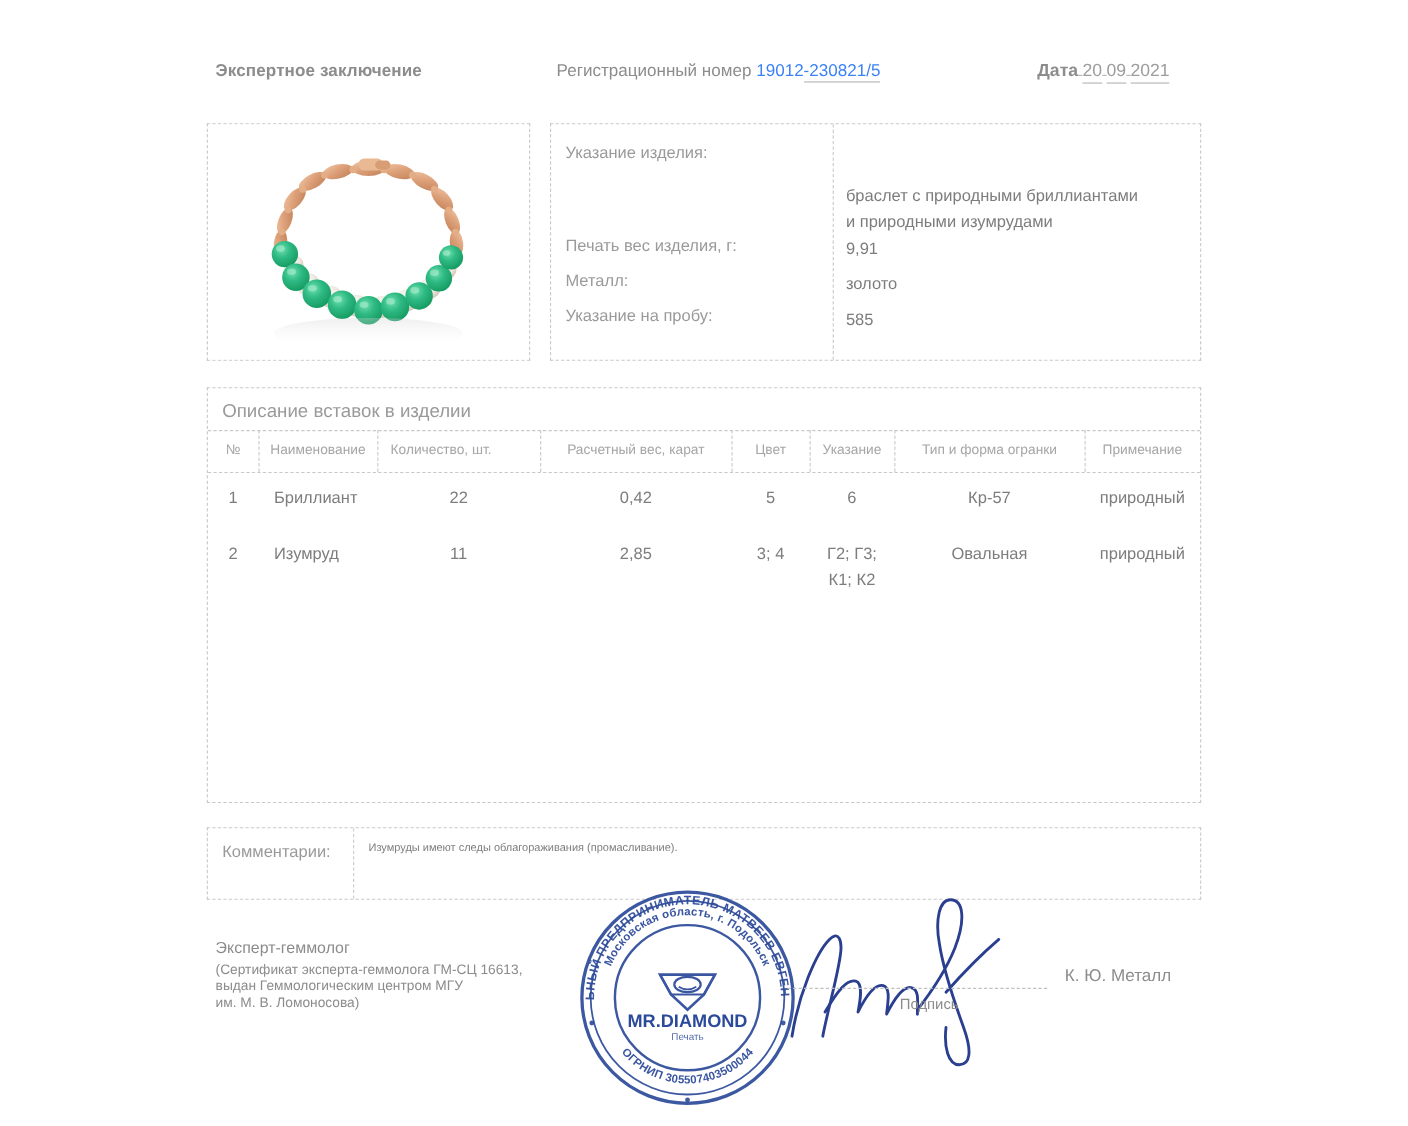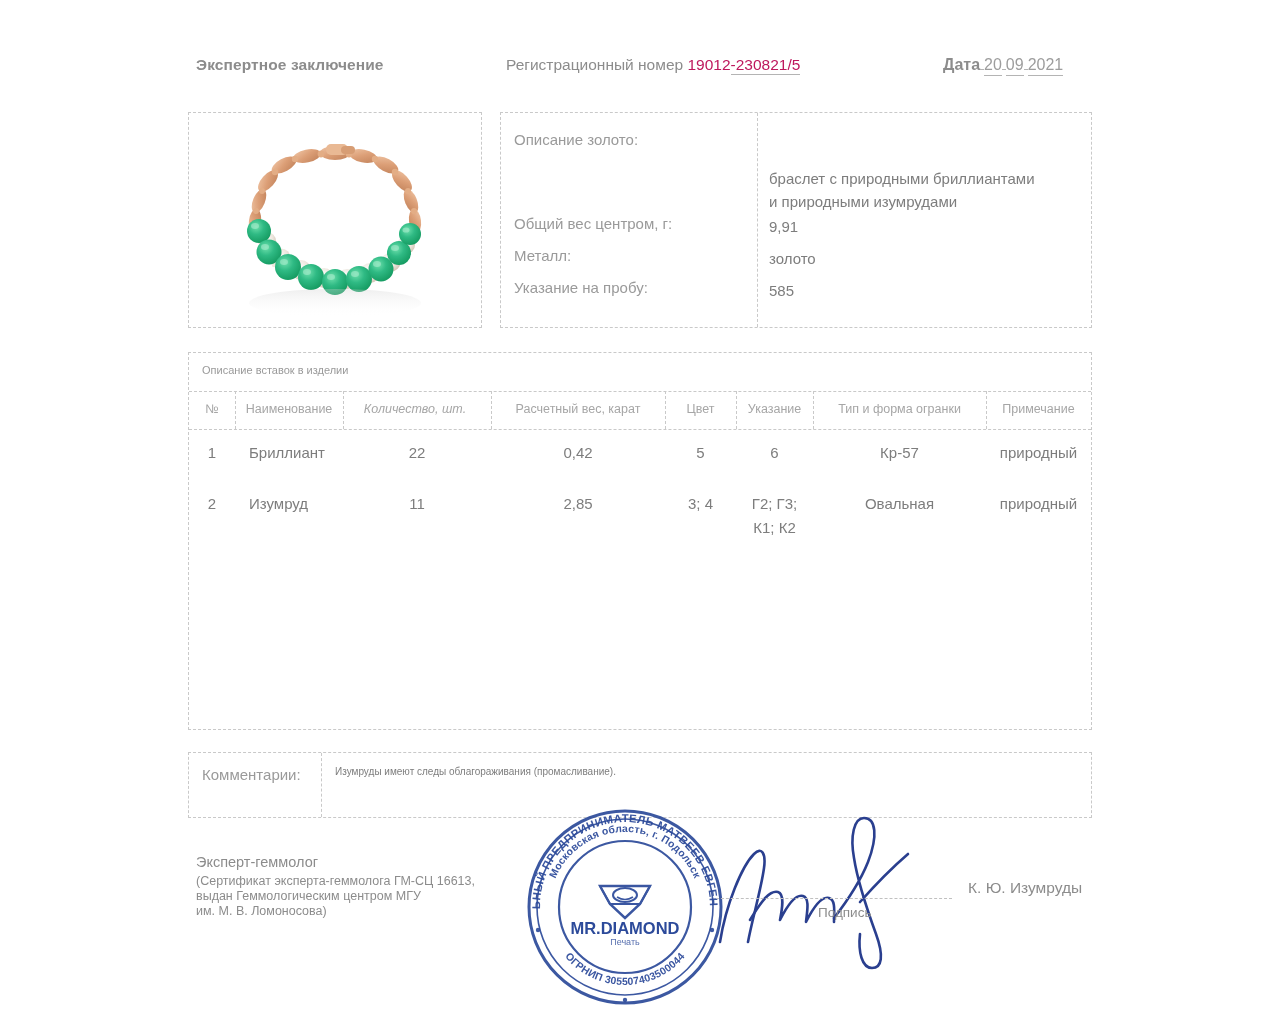--- a/index.html
+++ b/index.html
@@ -45,21 +45,21 @@
     left: 318px;
     top: 0;
     font-size: 15.5px;
     white-space: nowrap;
   }
   .hdr-reg .lbl {
     font-weight: normal;
     color: #8c8c8c;
   }
   .hdr-reg .val {
-    color: #be185d;
+    color: #3b82f6;
     font-weight: normal;
   }
   .hdr-reg .val .u {
     border-bottom: 1px solid #b4b4b4;
     padding-bottom: 1px;
   }
   .hdr-date {
     position: absolute;
     left: 755px;
     top: 0;
@@ -149,21 +149,21 @@
     width: 904px;
     height: 378px;
     border: 1px dashed #c9c9c9;
     box-sizing: border-box;
     background: #fff;
   }
   .tbl-caption {
     position: absolute;
     left: 13px;
     top: 11px;
-    font-size: 11px;
+    font-size: 17px;
     color: #9a9a9a;
   }
   .tbl-caption-rule {
     position: absolute;
     left: 0;
     right: 0;
     top: 38px;
     border-top: 1px dashed #c9c9c9;
   }
   .tbl-head-rule {
@@ -440,27 +440,27 @@
       </g>
 
       <ellipse cx="146" cy="190" rx="86" ry="14" fill="url(#reflGrad)"></ellipse>
     </svg>
   </div>
 
   <div class="panel-desc">
     <div class="desc-divider"></div>
 
     <div class="desc-row" style="top:18px;">
-      <div class="desc-label">Описание золото:</div>
+      <div class="desc-label">Указание изделия:</div>
       <div class="desc-value" style="white-space:pre-line;margin-top:36px;">браслет с природными бриллиантами
 и природными изумрудами</div>
     </div>
 
     <div class="desc-row" style="top:102px;">
-      <div class="desc-label">Общий вес центром, г:</div>
+      <div class="desc-label">Печать вес изделия, г:</div>
       <div class="desc-value">9,91</div>
     </div>
 
     <div class="desc-row" style="top:134px;">
       <div class="desc-label">Металл:</div>
       <div class="desc-value">золото</div>
     </div>
 
     <div class="desc-row" style="top:166px;">
       <div class="desc-label">Указание на пробу:</div>
@@ -476,21 +476,21 @@
       <div class="vdiv" style="left:46px;"></div>
       <div class="vdiv" style="left:154px;"></div>
       <div class="vdiv" style="left:302px;"></div>
       <div class="vdiv" style="left:476px;"></div>
       <div class="vdiv" style="left:547px;"></div>
       <div class="vdiv" style="left:624px;"></div>
       <div class="vdiv" style="left:797px;"></div>
 
       <div class="th" style="left:0px;   width:46px;">№</div>
       <div class="th" style="left:46px;  width:108px;">Наименование</div>
-      <div class="th" style="left:152px; width:148px;font-style:italic;">Количество, шт.</div>
+      <div class="th" style="left:138px; width:148px;">Количество, шт.</div>
       <div class="th" style="left:302px; width:174px;">Расчетный вес, карат</div>
       <div class="th" style="left:476px; width:71px;">Цвет</div>
       <div class="th" style="left:547px; width:77px;">Указание</div>
       <div class="th" style="left:624px; width:173px;">Тип и форма огранки</div>
       <div class="th" style="left:797px; width:105px;">Примечание</div>
     </div>
 
     <div class="tbl-head-rule"></div>
 
     <div class="tbl-body">
@@ -579,16 +579,16 @@
           <path d="M 12,150 C 18,112 34,74 46,62 C 54,54 58,62 56,76 C 53,98 44,128 40,150"></path>
           <path d="M 42,128 C 54,108 62,98 70,100 C 77,102 74,118 72,128 C 80,112 88,102 95,104 C 102,106 99,120 98,130 C 106,114 114,104 121,106 C 128,108 126,120 126,130"></path>
           <path d="M 126,126 C 140,108 152,90 160,70 C 170,44 168,26 156,26 C 146,26 142,44 146,66 C 150,92 160,120 168,142 C 176,164 174,176 164,176 C 154,176 150,160 152,142"></path>
           <path d="M 152,110 C 168,92 186,74 200,62"></path>
         </g>
       </svg>
     </div>
 
     <div class="sig-line"></div>
     <div class="sig-caption">Подпись</div>
-    <div class="sig-name">К. Ю. Изумруды</div>
+    <div class="sig-name">К. Ю. Металл</div>
   </div>
 
 </div>
 
 </body></html>

